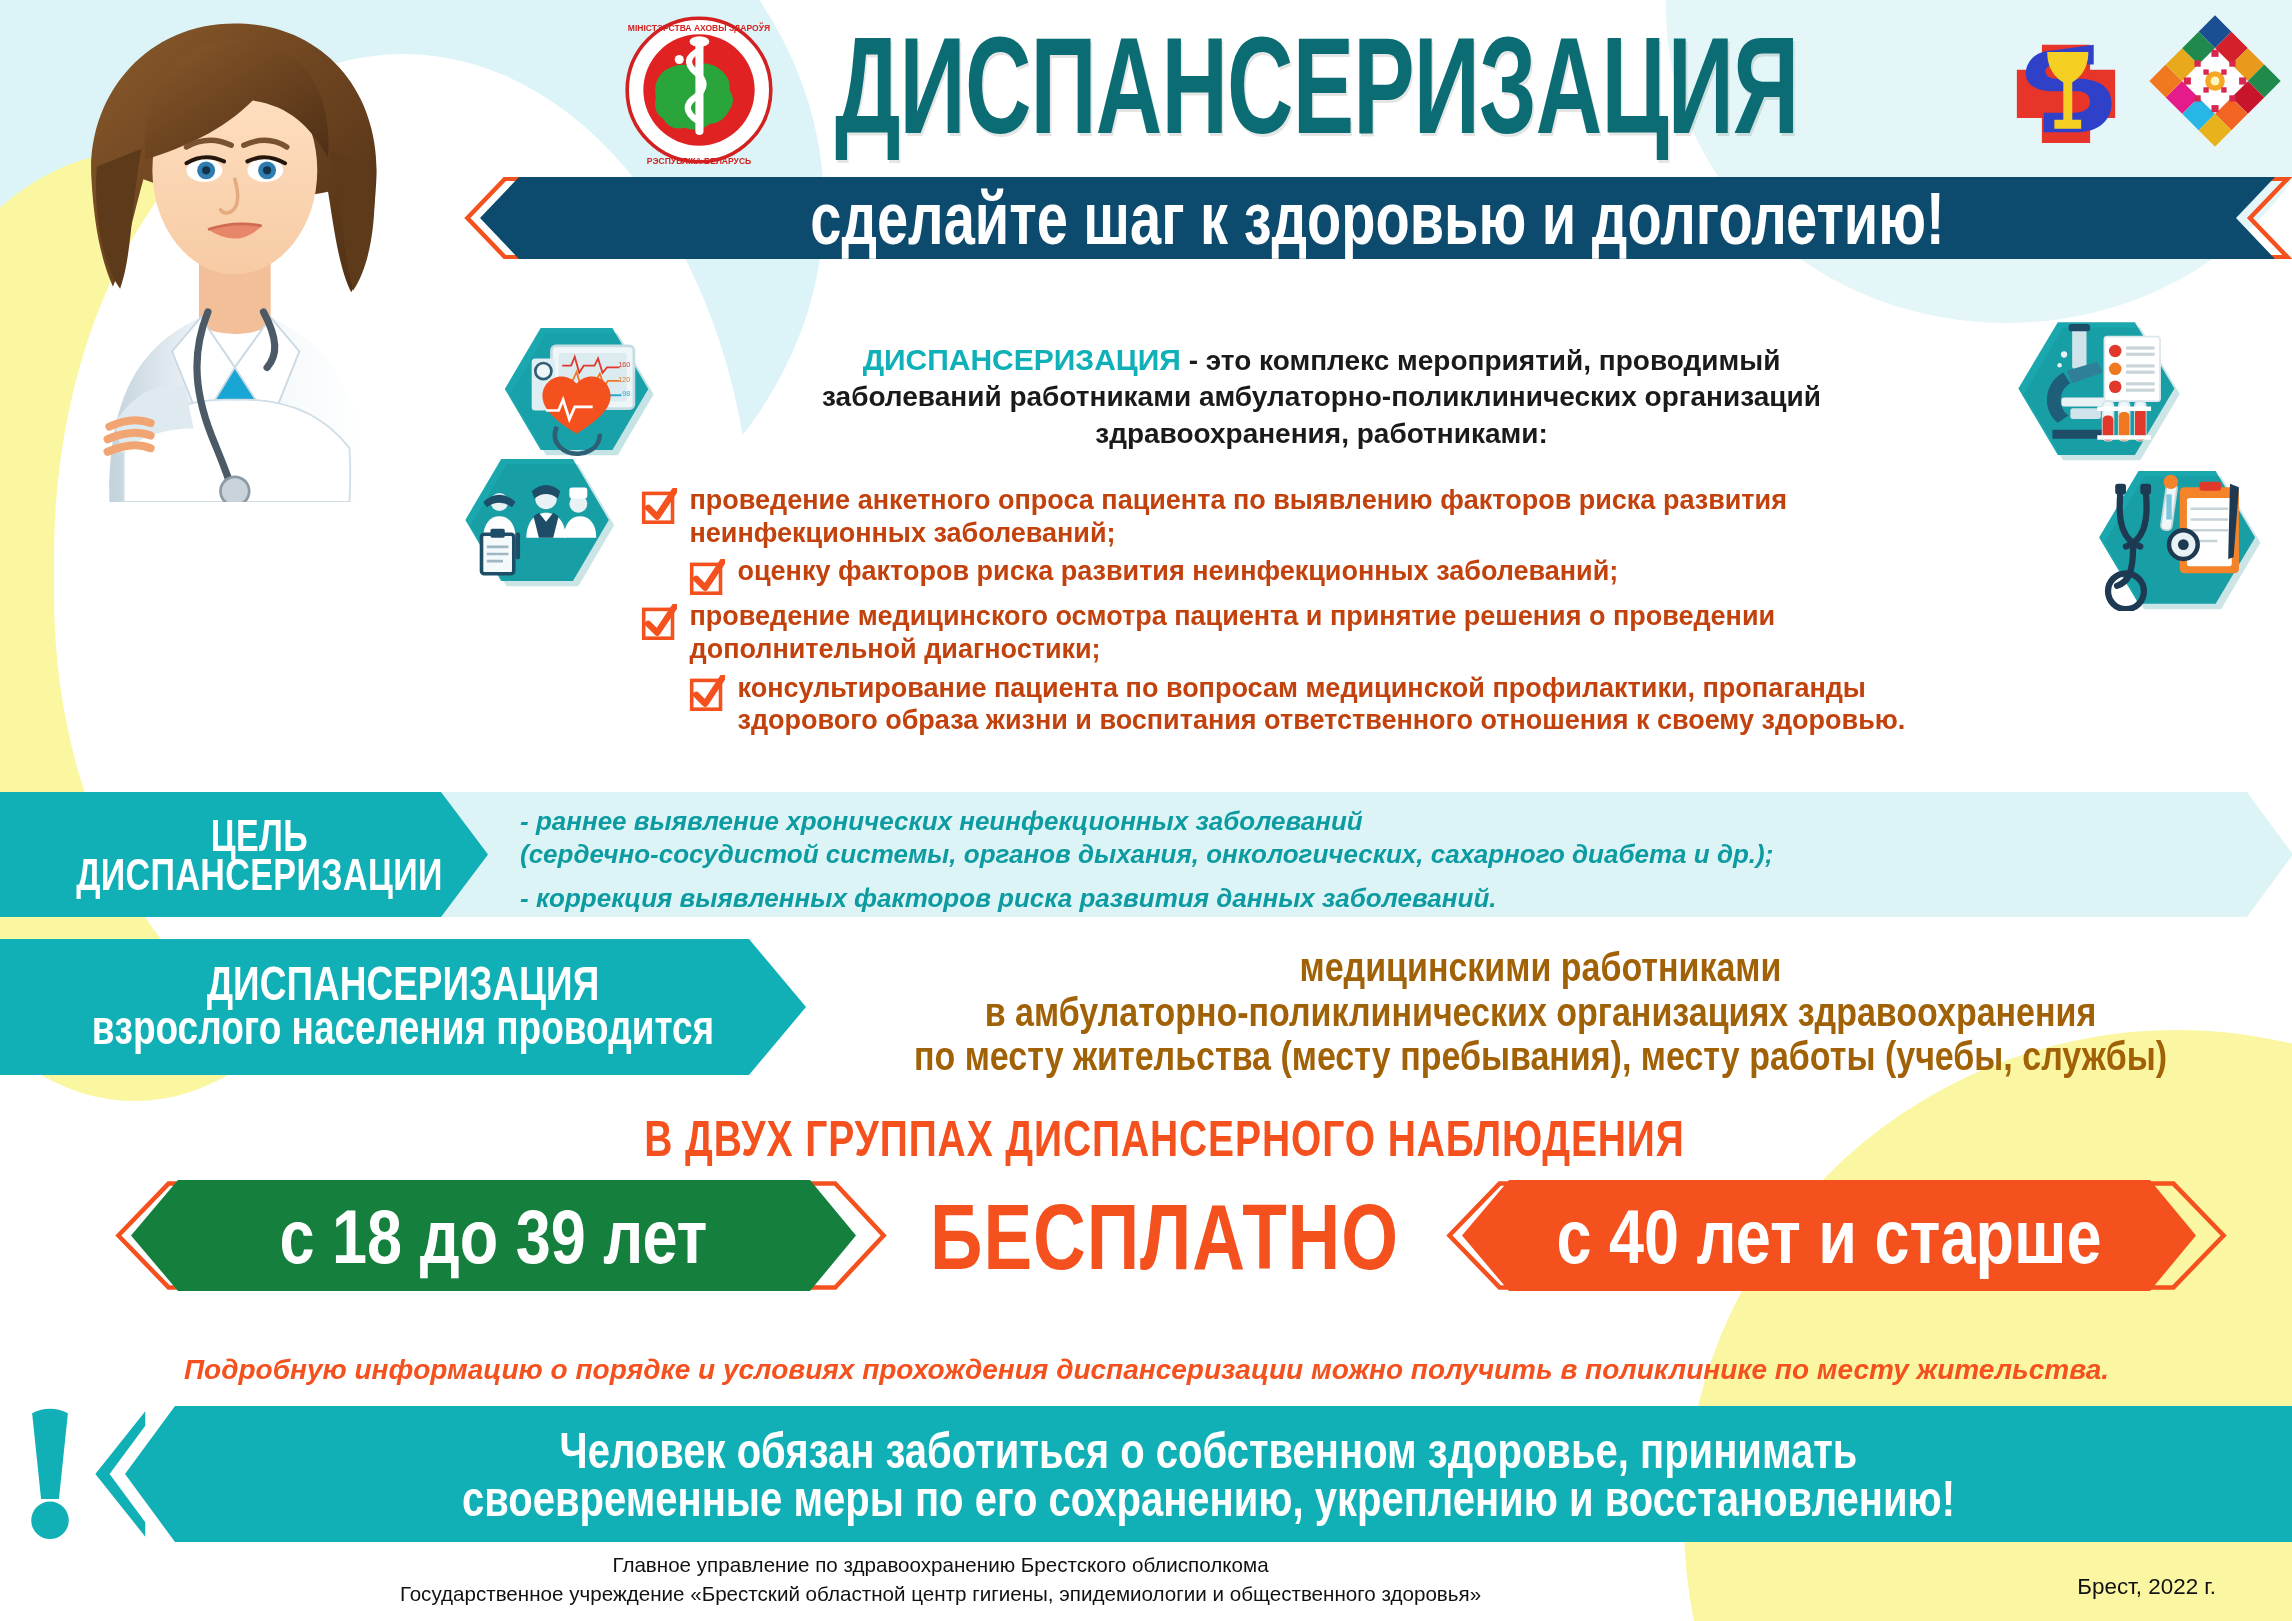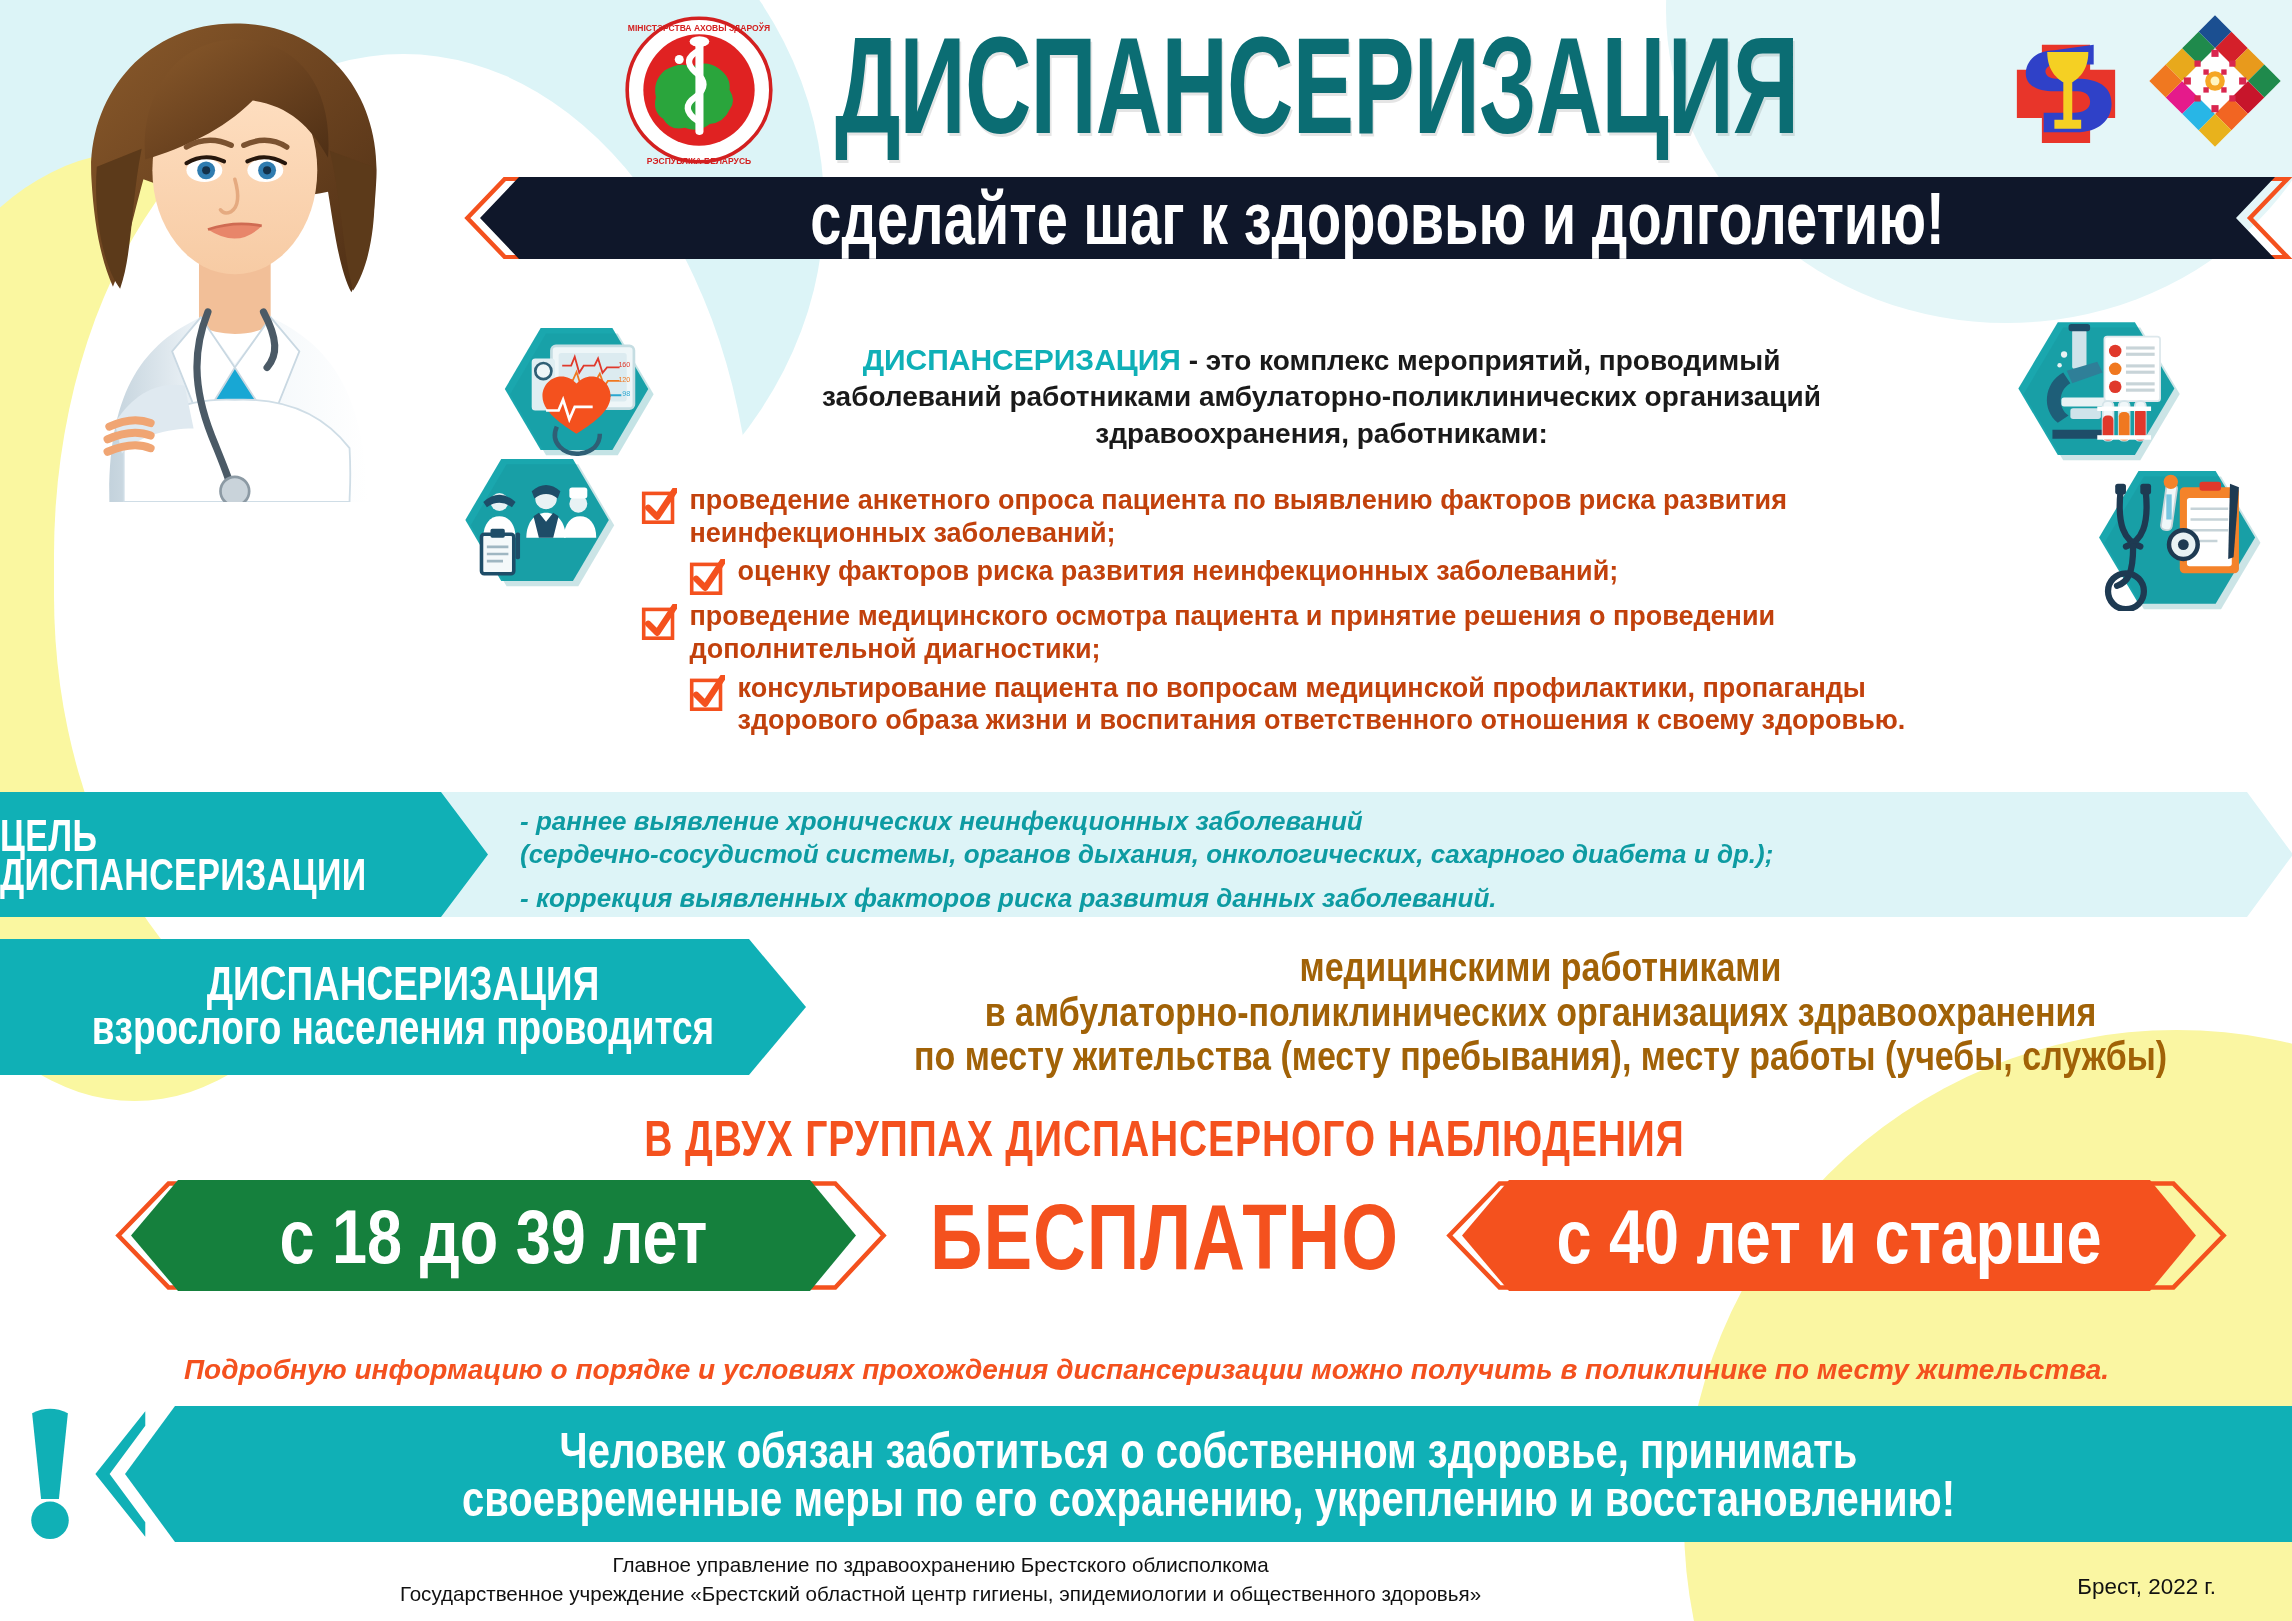--- a/index.html
+++ b/index.html
@@ -85,21 +85,21 @@
     white-space: nowrap;
     text-shadow: 1.8px 1.8px 0 rgba(0,0,0,0.10);
   }
   .logo-pharm { position: absolute; left: 1999px; top: 18px; width: 134px; height: 134px; z-index: 8; }
   .logo-diamond { position: absolute; left: 2148px; top: 14.3px; width: 133px; height: 133px; z-index: 8; }
 
   
   .banner-orange {
     position: absolute; left: 480px; top: 177px;
     width: 1795px; height: 82px;
-    background: #0f172a;
+    background: #0c4a6e;
     clip-path: polygon(0 50%, 39px 0, 100% 0, 100% 0, calc(100% - 39px) 50%, 100% 100%, 39px 100%);
     z-index: 7;
     display: flex; align-items: center; justify-content: center;
   }
   .banner-orange-outline {
     position: absolute; left: 462px; top: 177px;
     width: 1831px; height: 82px;
     z-index: 6;
   }
   .banner-orange span {
@@ -132,21 +132,21 @@
   .ck-text {
     font-size: 27px; font-weight: 600; color: #c2410c; line-height: 1.22;
   }
 
   
   .sec-goal { position: absolute; left: 0; top: 792px; width: 2293px; height: 125px; z-index: 7; }
   .goal-label {
     position: absolute; left: 0; top: 0; width: 519px; height: 125px;
     background: #10b0b6;
     clip-path: polygon(0 0, 462px 0, 519px 50%, 462px 100%, 0 100%);
-    display:flex; flex-direction:column; align-items:flex-start; justify-content:center;
+    display:flex; flex-direction:column; align-items:center; justify-content:center;
   }
   .goal-label span {
     font-family:"Liberation Sans Narrow","Liberation Sans",sans-serif;
     font-weight:700; color:#fff; font-size:34px; line-height:1.12;
     transform: scaleY(1.30); transform-origin:center; letter-spacing:0.4px;
   }
   .goal-panel {
     position: absolute; left: 441px; top: 0; width: 1852px; height: 125px;
     background: #ddf4f7;
     clip-path: polygon(0 0, 1806px 0, 1852px 50%, 1806px 100%, 0 100%, 47px 50%);

